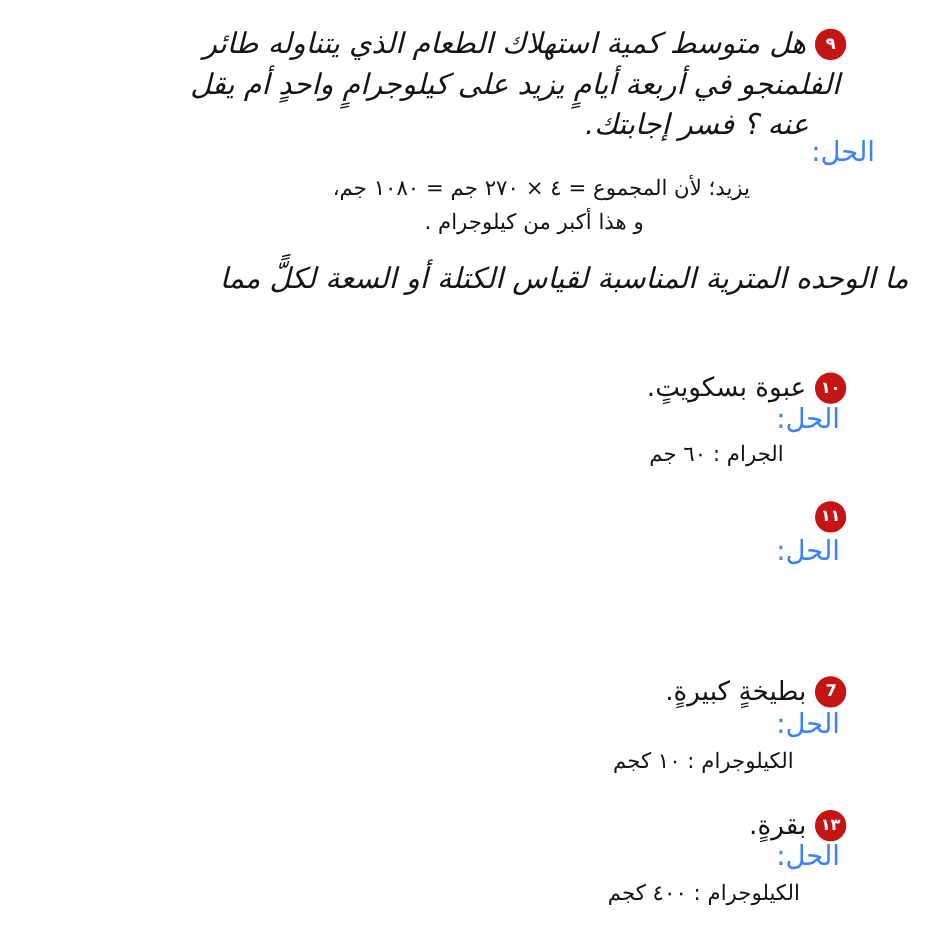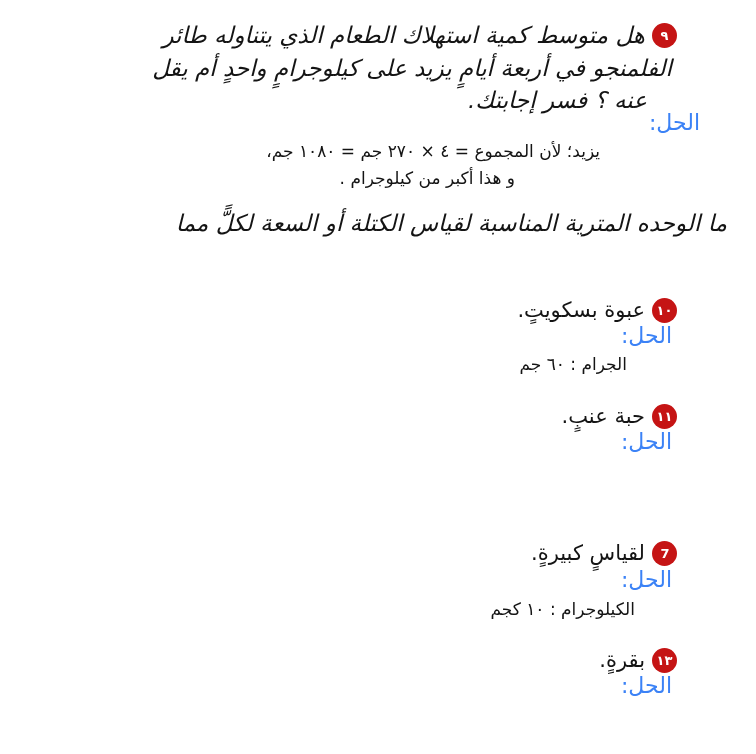--- a/index.html
+++ b/index.html
@@ -77,38 +77,40 @@
   </div>
   <div class="ln" style="top:321px;right:84px">
     <span class="sol-label">الحل:</span>
   </div>
   <div class="ln" style="top:349px;right:129px">
     <span class="sol-text">الجرام : ٦٠ جم</span>
   </div>
 
   <div class="ln" style="top:401px;right:79px">
     <span class="badge">١١</span>
-    <span class="item-title">حبة عنبٍ.</span>
   </div>
   <div class="ln" style="top:427px;right:84px">
     <span class="sol-label">الحل:</span>
   </div>
 
   <div class="ln" style="top:538px;right:79px">
     <span class="badge">7</span>
-    <span class="item-title">لقياسٍ كبيرةٍ.</span>
+    <span class="item-title">بطيخةٍ كبيرةٍ.</span>
   </div>
   <div class="ln" style="top:565px;right:84px">
     <span class="sol-label">الحل:</span>
   </div>
   <div class="ln" style="top:594px;right:121px">
     <span class="sol-text">الكيلوجرام : ١٠ كجم</span>
   </div>
 
   <div class="ln" style="top:645px;right:79px">
     <span class="badge">١٣</span>
     <span class="item-title">بقرةٍ.</span>
   </div>
   <div class="ln" style="top:671px;right:84px">
     <span class="sol-label">الحل:</span>
   </div>
+  <div class="ln" style="top:700px;right:116px">
+    <span class="sol-text">الكيلوجرام : ٤٠٠ كجم</span>
+  </div>
 
 </div>
 
 </body></html>

